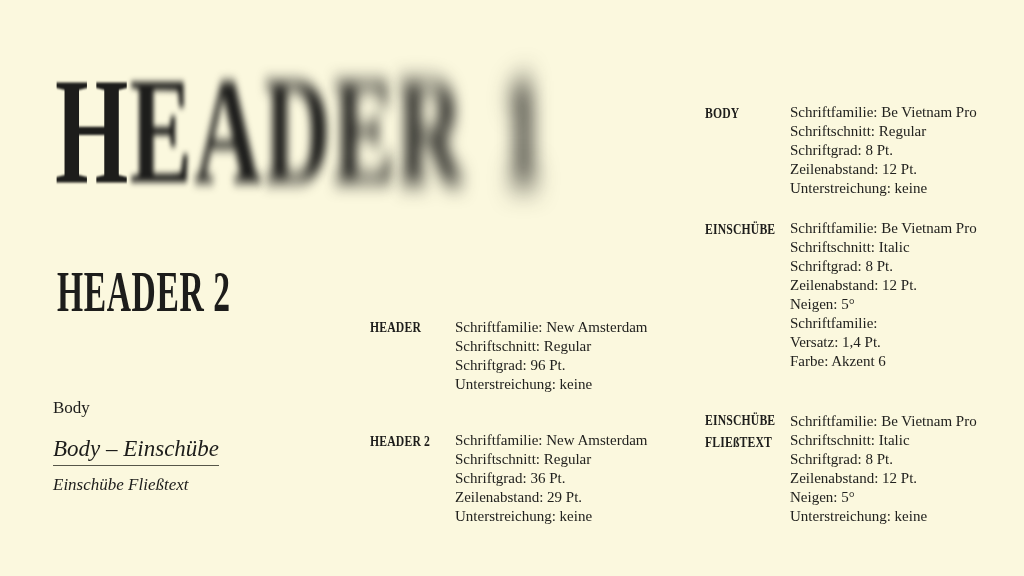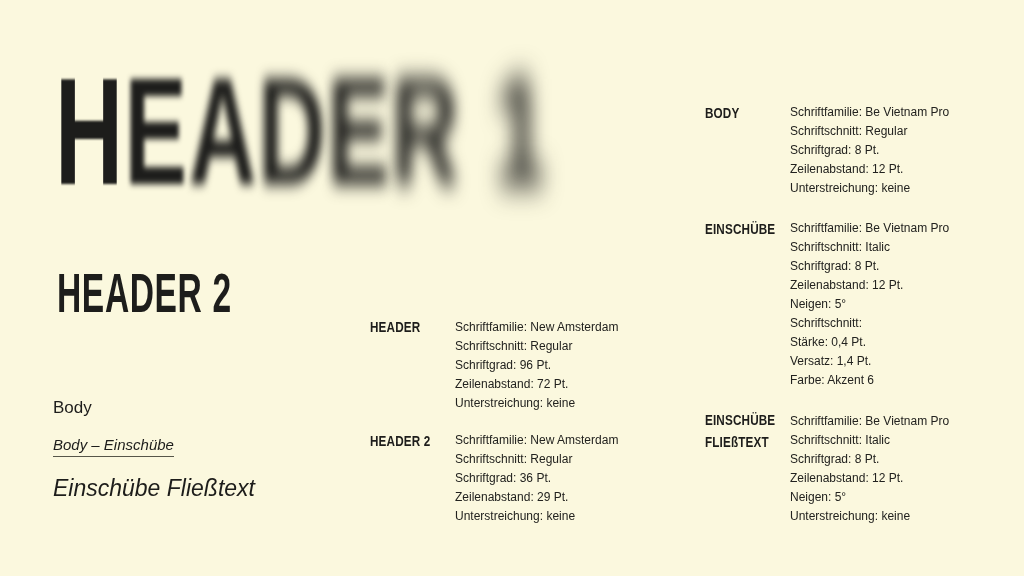--- a/index.html
+++ b/index.html
@@ -9,21 +9,21 @@
   }
   .canvas {
     position: relative;
     width: 1024px;
     height: 576px;
     background: #FBF8DE;
     overflow: hidden;
     font-family: "Liberation Sans", sans-serif;
     color: #1D1D1B;
   }
-  .abs { position: absolute; }
+  .abs { position: absolute; font-family: Liberation Serif, serif; }
 
   
   .header1 {
     left: 55px;
     top: 48px;
     white-space: nowrap;
   }
   .header1 .display-inner {
     display: inline-block;
     transform: scaleX(0.62);
@@ -45,43 +45,43 @@
     transform: scaleX(0.60);
     transform-origin: 0 0;
     font-size: 56px;
     line-height: 1.1;
     font-weight: 700;
     letter-spacing: 1px;
   }
 
   
   .sample-body       { left: 53px; top: 398px; font-size: 17px; }
-  .sample-einschuebe { left: 53px; top: 436px; font-size: 15px; font-style: italic; }
+  .sample-einschuebe { left: 53px; top: 436px; font-size: 23px; font-style: italic; }
   .sample-einschuebe .underlined {
     display: inline-block;
     padding-bottom: 3px;
     border-bottom: 1px solid rgba(45, 45, 35, 0.8);
   }
-  .sample-fliesstext { left: 53px; top: 475px; font-size: 23px; font-style: italic; }
+  .sample-fliesstext { left: 53px; top: 475px; font-size: 17px; font-style: italic; }
 
   
   .spec-label {
     font-weight: 700;
     font-size: 15px;
     line-height: 22px;
     white-space: nowrap;
     letter-spacing: 0.2px;
   }
   .spec-label .label-inner {
     display: inline-block;
     transform: scaleX(0.78);
     transform-origin: 0 0;
   }
   .spec-lines {
-    font-size: 12px;
+    font-size: 15px;
     line-height: 19px;
     white-space: nowrap;
     color: #22221F;
   }
 
   
   .lbl-header    { left: 370px; top: 316px; }
   .lines-header  { left: 455px; top: 318px; }
   .lbl-header2   { left: 370px; top: 430px; }
   .lines-header2 { left: 455px; top: 431px; }
@@ -115,21 +115,20 @@
 
   <div class="abs sample-fliesstext">Einschübe Fließtext</div>
 
   <div class="abs spec-label lbl-header">
     <span class="label-inner">HEADER</span>
   </div>
   <div class="abs spec-lines lines-header">
     <div>Schriftfamilie: New Amsterdam</div>
     <div>Schriftschnitt: Regular</div>
     <div>Schriftgrad: 96 Pt.</div>
-    <div>Zeilenabstand: 72 Pt.</div>
     <div>Unterstreichung: keine</div>
   </div>
 
   <div class="abs spec-label lbl-header2">
     <span class="label-inner">HEADER 2</span>
   </div>
   <div class="abs spec-lines lines-header2">
     <div>Schriftfamilie: New Amsterdam</div>
     <div>Schriftschnitt: Regular</div>
     <div>Schriftgrad: 36 Pt.</div>
@@ -150,22 +149,21 @@
 
   <div class="abs spec-label lbl-einschuebe">
     <span class="label-inner">EINSCHÜBE</span>
   </div>
   <div class="abs spec-lines lines-einschuebe">
     <div>Schriftfamilie: Be Vietnam Pro</div>
     <div>Schriftschnitt: Italic</div>
     <div>Schriftgrad: 8 Pt.</div>
     <div>Zeilenabstand: 12 Pt.</div>
     <div>Neigen: 5°</div>
-    <div>Schriftschnitt:</div>
-    <div>Stärke: 0,4 Pt.</div>
+    <div>Schriftfamilie:</div>
     <div>Versatz: 1,4 Pt.</div>
     <div>Farbe: Akzent 6</div>
   </div>
 
   <div class="abs spec-label lbl-fliesstext">
     <div><span class="label-inner">EINSCHÜBE</span></div>
     <div><span class="label-inner">FLIEßTEXT</span></div>
   </div>
   <div class="abs spec-lines lines-fliesstext">
     <div>Schriftfamilie: Be Vietnam Pro</div>

